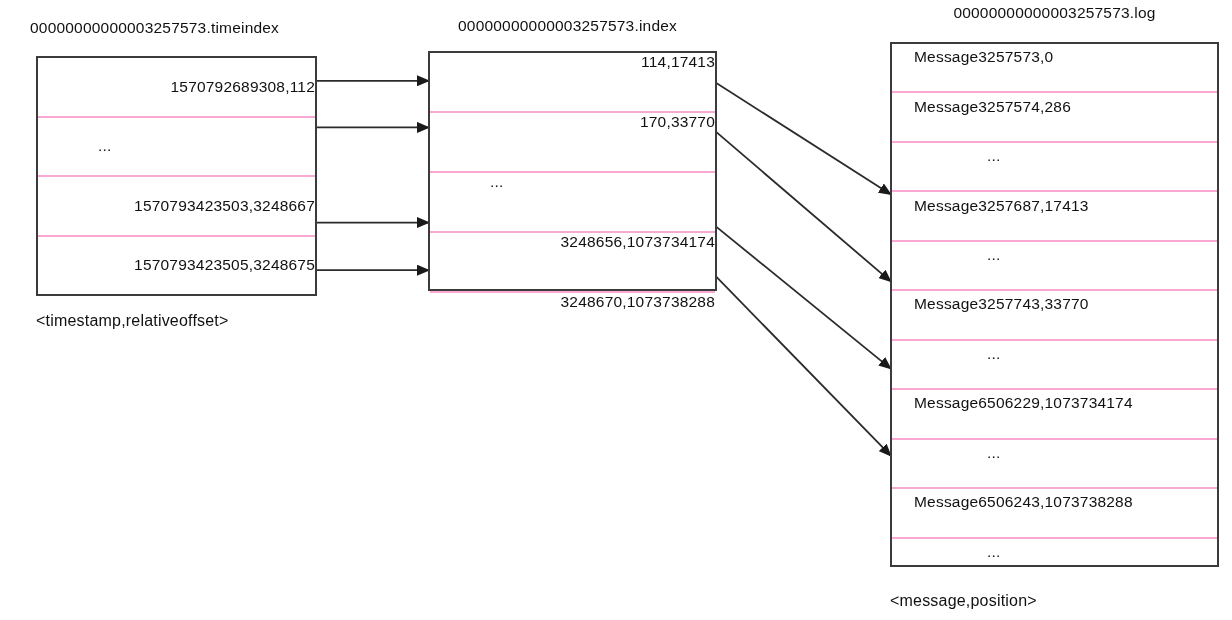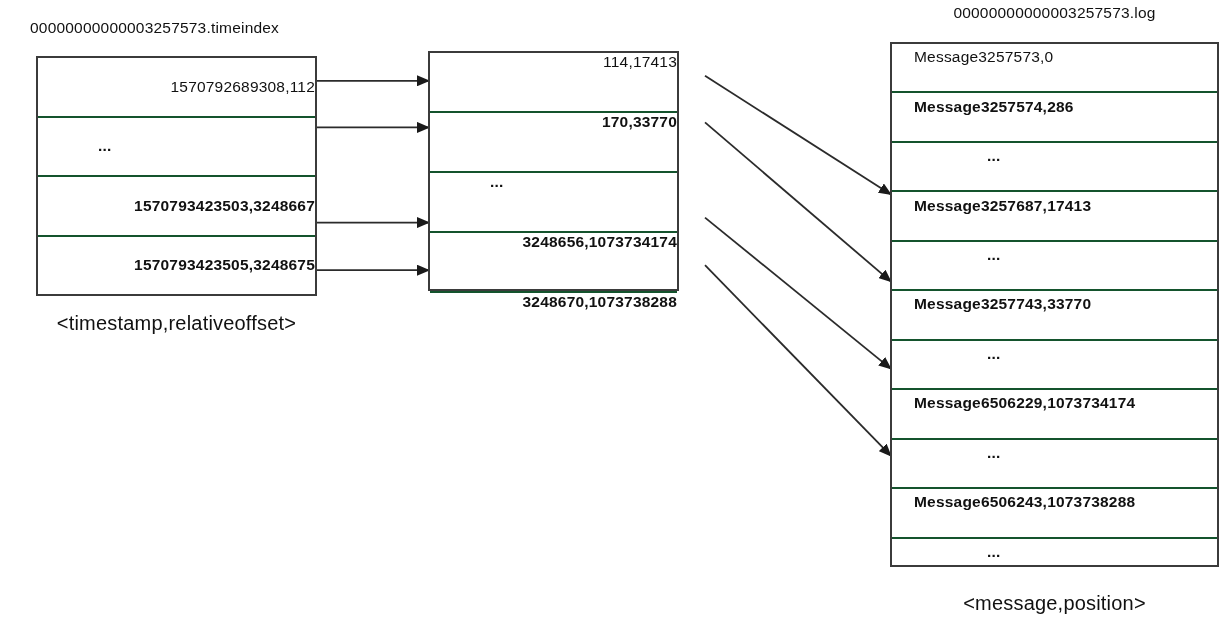--- a/index.html
+++ b/index.html
@@ -21,41 +21,40 @@
   }
   .row{
     flex:1;
     display:flex;
     align-items:center;
     justify-content:flex-end;
     font-size:15.5px;
     white-space:nowrap;
     letter-spacing:0.2px;
   }
-  .row + .row{border-top:2px solid #14532d;font-weight:bold;}
+  .row + .row{border-top:2px solid #f9a8d4;}
   .row.left{justify-content:flex-start;padding-left:22px;}
   .row.dots{justify-content:flex-start;padding-left:60px;}
   .row.dots-log{justify-content:flex-start;padding-left:95px;}
   .file-title{
     position:absolute;
     font-size:15.5px;
     white-space:nowrap;
     letter-spacing:0.2px;
   }
   .file-title.centered{text-align:center;}
   .caption{
     position:absolute;
-    font-size:20px;
-    text-align:center;
+    font-size:16px;
     white-space:nowrap;
     letter-spacing:0.2px;
   }
   
   #t-timeindex{left:36px;top:56px;width:281px;height:240px;}
-  #t-index{left:428px;top:51px;width:251px;height:240px;gap:40px;}
+  #t-index{left:428px;top:51px;width:289px;height:240px;gap:40px;}
   #t-log{left:890px;top:42px;width:329px;height:525px;gap:21px;}
   #title-timeindex{left:10px;top:19px;margin-left:20px;}
   #title-index{left:428px;top:17px;width:279px;}
   #title-log{left:890px;top:4px;width:329px;}
   #cap-timeindex{left:36px;top:312px;width:281px;}
   #cap-index{left:428px;top:312px;width:279px;}
   #cap-log{left:890px;top:592px;width:329px;}
   #arrow-layer{
     position:absolute;left:0;top:0;width:1232px;height:620px;
     pointer-events:none;
@@ -76,20 +75,21 @@
       <line x1="315" y1="127.390625" x2="429" y2="127.390625" stroke="#2b2b2b" stroke-width="1.8" marker-end="url(#arrowhead)"></line>
       <line x1="315" y1="222.578125" x2="429" y2="222.578125" stroke="#2b2b2b" stroke-width="1.8" marker-end="url(#arrowhead)"></line>
       <line x1="315" y1="270.171875" x2="429" y2="270.171875" stroke="#2b2b2b" stroke-width="1.8" marker-end="url(#arrowhead)"></line>
       <line x1="705" y1="75.796875" x2="891" y2="194.5234375" stroke="#2b2b2b" stroke-width="1.8" marker-end="url(#arrowhead)"></line>
       <line x1="705" y1="122.390625" x2="891" y2="281.6796875" stroke="#2b2b2b" stroke-width="1.8" marker-end="url(#arrowhead)"></line>
       <line x1="705" y1="217.578125" x2="891" y2="368.8359375" stroke="#2b2b2b" stroke-width="1.8" marker-end="url(#arrowhead)"></line>
       <line x1="705" y1="265.171875" x2="891" y2="455.9921875" stroke="#2b2b2b" stroke-width="1.8" marker-end="url(#arrowhead)"></line>
     </svg>
 
   <div class="file-title" id="title-timeindex">00000000000003257573.timeindex</div>
+  <div class="file-title centered" id="title-index">00000000000003257573.index</div>
   <div class="file-title centered" id="title-log">00000000000003257573.log</div>
 
   <div class="ftable" id="t-timeindex">
     <div class="row">
         <span>1570792689308,112</span>
       </div>
     <div class="row dots">
         <span>...</span>
       </div>
     <div class="row">

